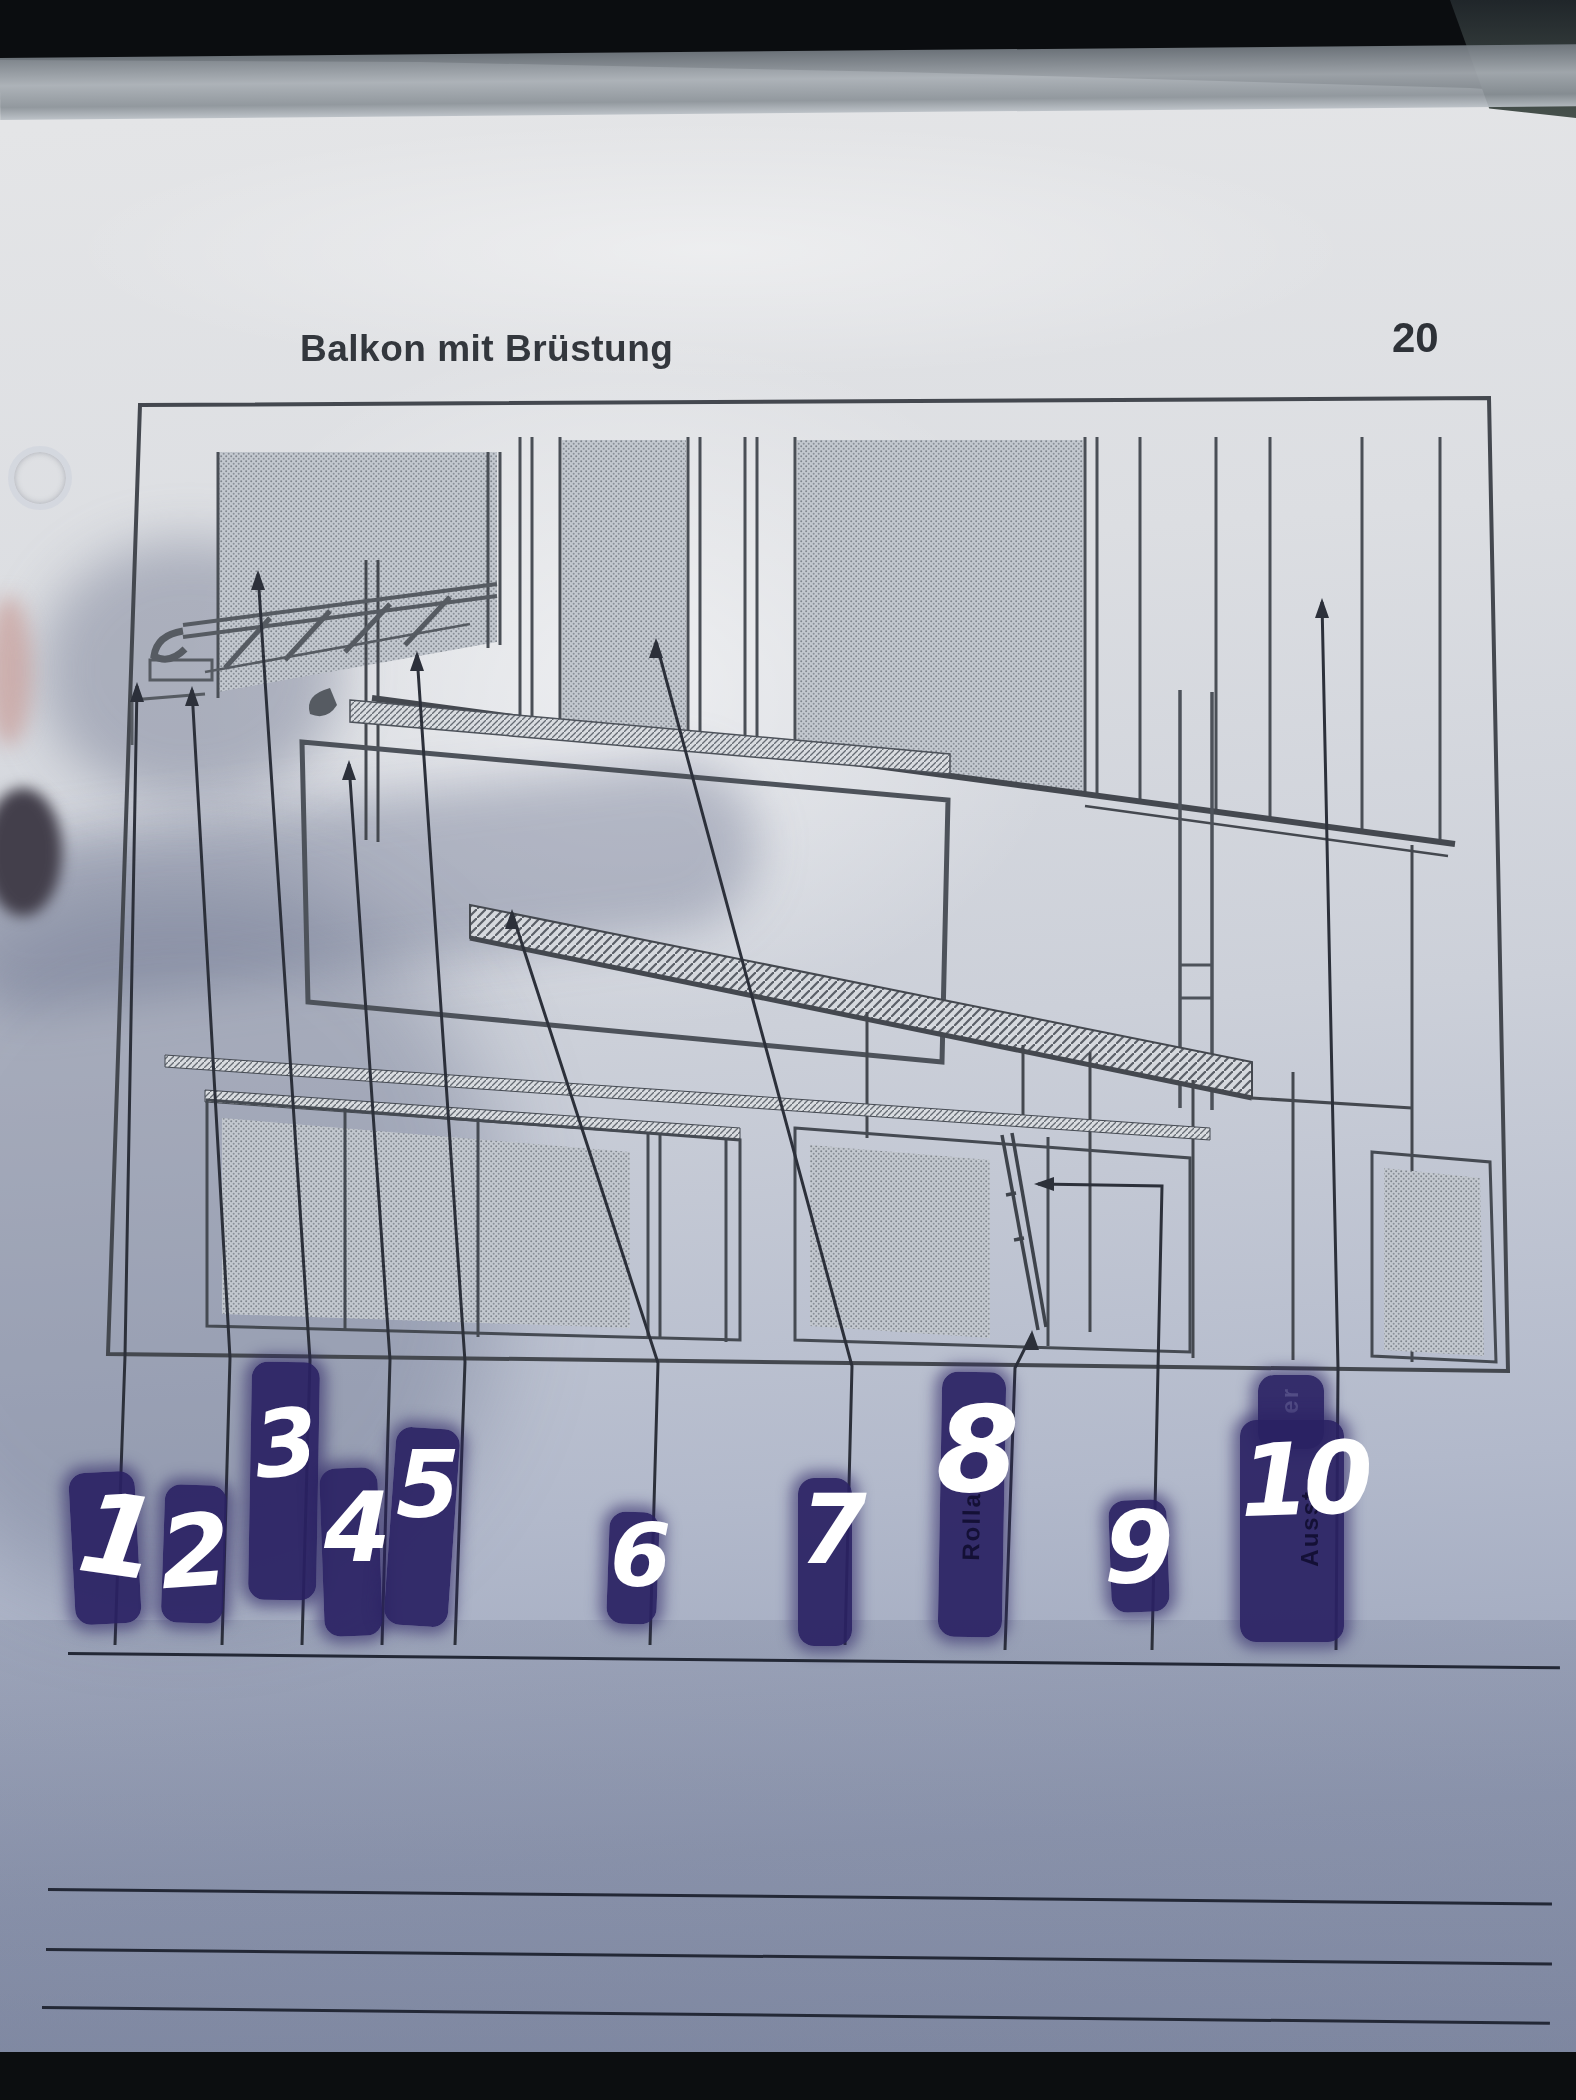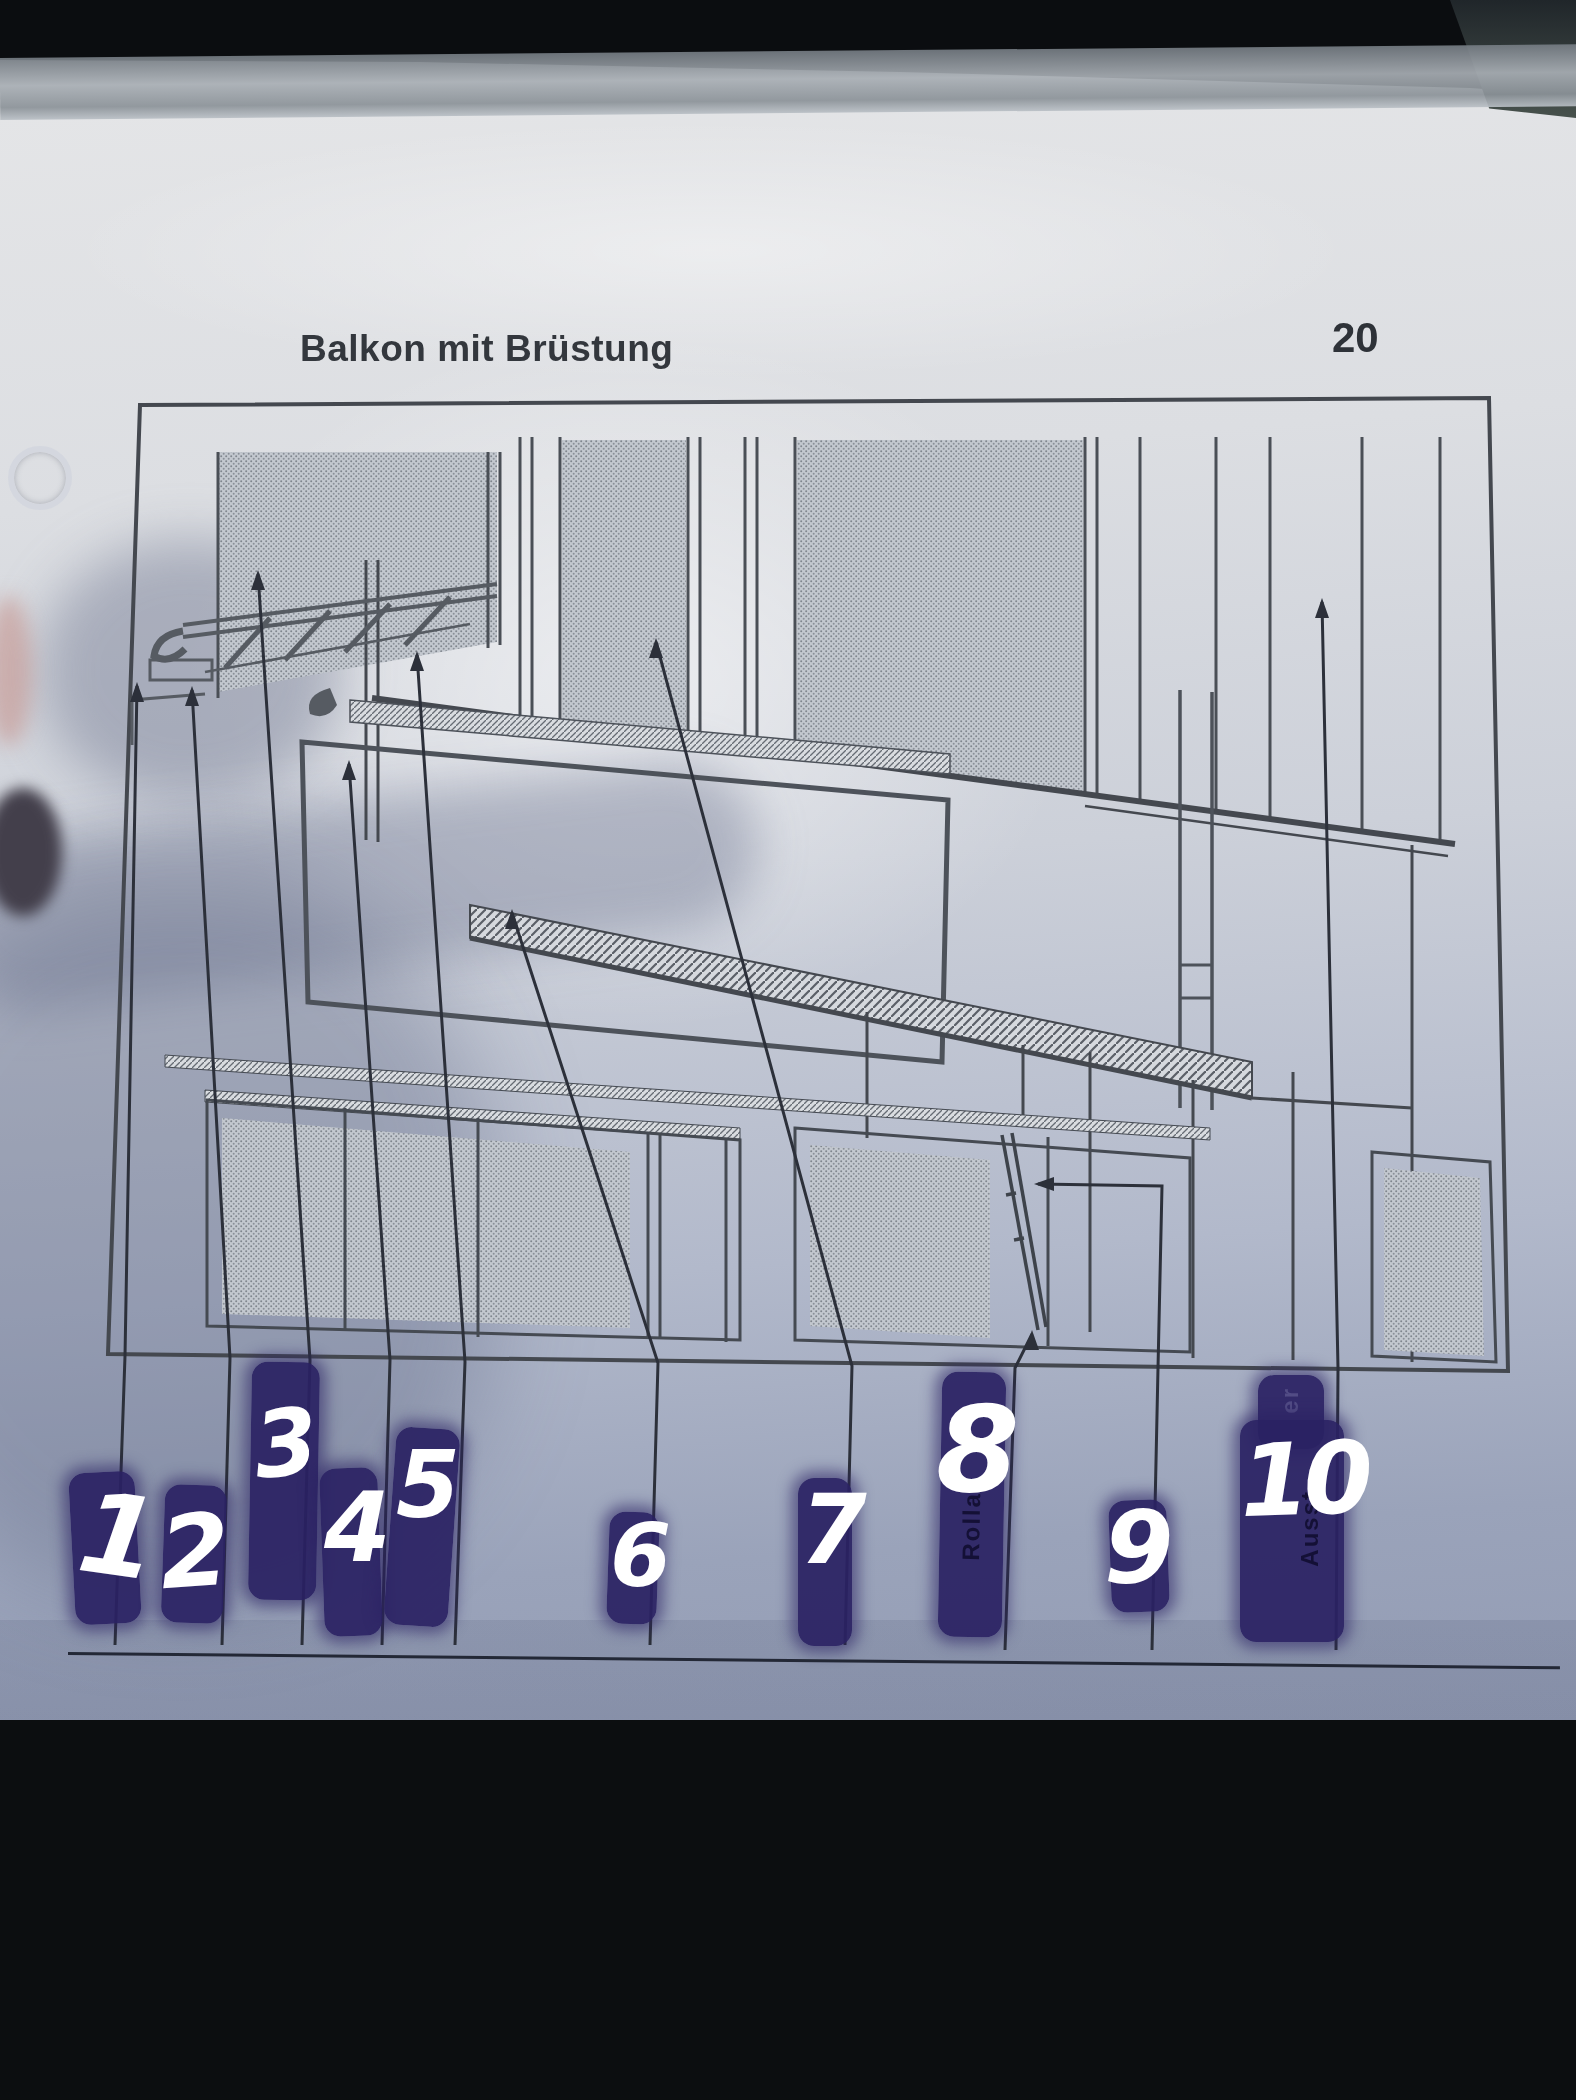--- a/index.html
+++ b/index.html
@@ -1,16 +1,16 @@
 <!DOCTYPE html>
 <html><head>
 <meta charset="utf-8">
 <style>
   html,body{margin:0;padding:0;background:#0c0e10;}
-  .stage{position:relative;width:1576px;height:1720px;overflow:hidden;
+  .stage{position:relative;width:1576px;height:2052px;overflow:hidden;
          font-family:"Liberation Sans",sans-serif;
          background:linear-gradient(176deg,#e4e5e7 6%,#dcdee2 28%,#ccd0d9 50%,#b2b9cb 72%,#9aa3ba 88%,#939cb4 100%);}
   .abs{position:absolute;}
   
   .photo-top{left:0;top:0;width:1576px;height:130px;background:#0b0d10;
              clip-path:polygon(0 0,1576px 0,1576px 95px,1470px 88px,900px 72px,420px 62px,0 60px);}
   .photo-top-right{right:0;top:0;width:140px;height:118px;background:linear-gradient(180deg,#20262a,#47514c);
              clip-path:polygon(10% 0,100% 0,100% 100%,38% 92%);}
   .sleeve{left:0;top:58px;width:1600px;height:62px;background:linear-gradient(180deg,#747b82,#a8aeb4 45%,#8b9298 80%,#b9bfc5);
           opacity:.92;transform:rotate(-0.5deg);transform-origin:left center;}
@@ -27,21 +27,21 @@
   .shadow-bottom{left:0px;top:1620px;width:1576px;height:480px;
           background:linear-gradient(180deg,rgba(76,85,114,.16),rgba(66,75,105,.28));}
   .fingertip{left:-16px;top:788px;width:78px;height:128px;border-radius:50%;
           background:#433f4b;filter:blur(7px);}
   .finger-pink{left:-14px;top:596px;width:46px;height:150px;border-radius:50%;
           background:rgba(196,142,134,.55);filter:blur(10px);}
   .hole-punch{left:8px;top:446px;width:52px;height:52px;border-radius:50%;
           border:6px solid rgba(210,214,222,.85);box-shadow:inset 0 0 6px rgba(90,95,110,.4);}
   
   .title{left:300px;top:328px;font-size:37px;font-weight:bold;color:#33373d;letter-spacing:.5px;}
-  .pagenum{left:1332px;top:314px;font-size:42px;font-weight:bold;color:#2e3238;}
+  .pagenum{left:1392px;top:314px;font-size:42px;font-weight:bold;color:#2e3238;}
   
   .diagram{left:0;top:0;width:1576px;height:2100px;}
   
   .patch{position:absolute;background:rgba(42,33,99,.93);border-radius:16px;
          box-shadow:0 0 14px 7px rgba(42,33,99,.55);}
   .frag{position:absolute;color:rgba(12,9,40,.78);font-size:24px;font-weight:bold;
         writing-mode:vertical-rl;transform:rotate(180deg);letter-spacing:2px;}
   .digit{position:absolute;color:#ffffff;font-family:"DejaVu Sans",sans-serif;
          font-weight:bold;font-style:italic;line-height:1;}
   

